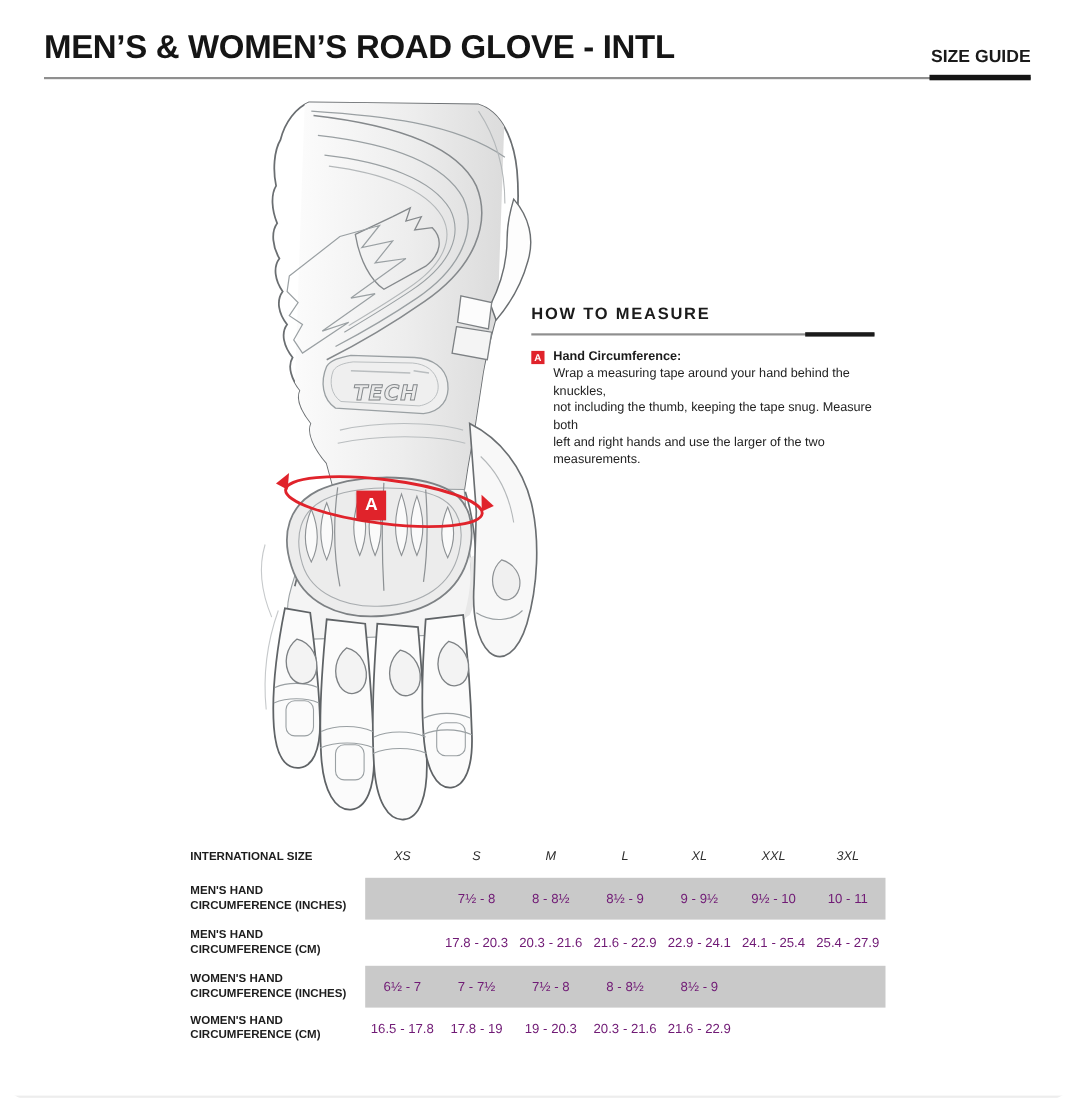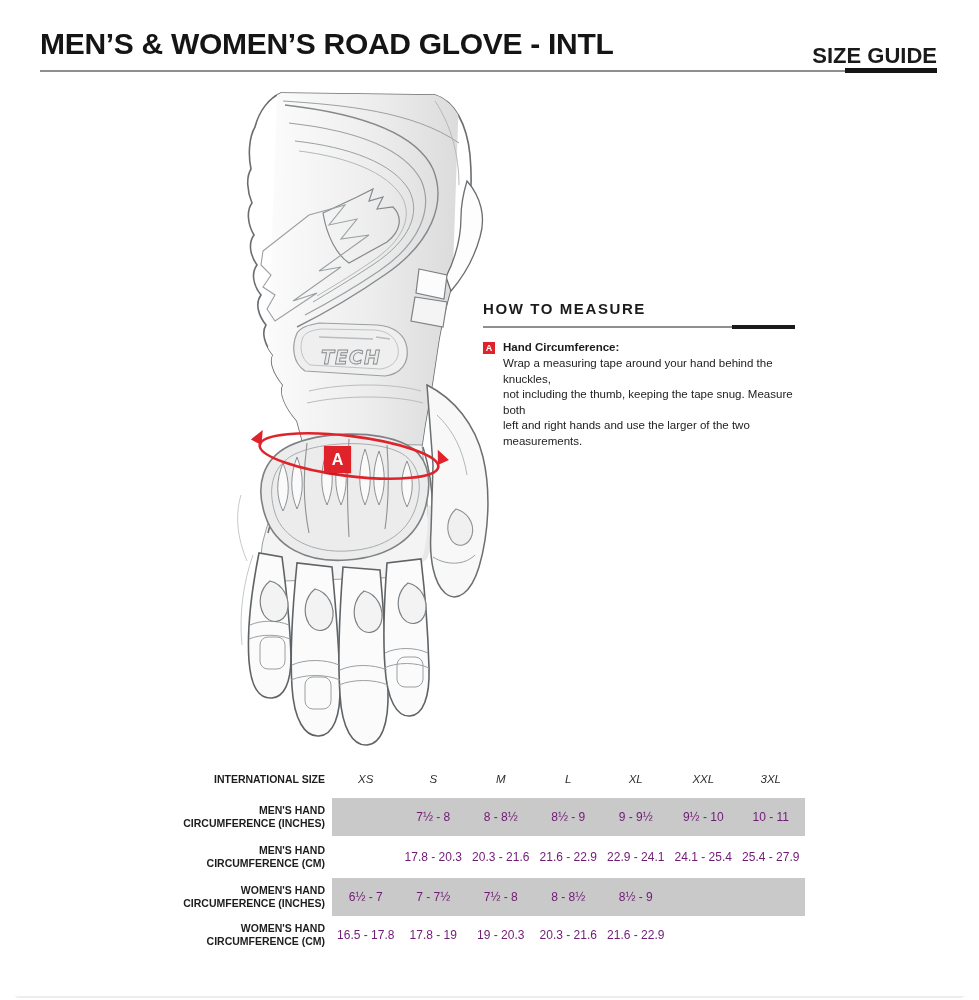--- a/index.html
+++ b/index.html
@@ -3,47 +3,47 @@
 <meta charset="utf-8">
 <style>
   * { margin:0; padding:0; box-sizing:border-box; }
   html,body { background:#ffffff; }
   body { font-family:"Liberation Sans", sans-serif; }
   .page { position:relative; width:979px; height:1000px; background:#ffffff; overflow:hidden;border-radius:28px; }
 
   
   .page-title { position:absolute; left:40px; top:27px; font-size:30px; font-weight:bold;
                 letter-spacing:-0.3px; color:#151515; white-space:nowrap; }
-  .size-guide { position:absolute; right:42px; top:43px; font-size:22px; font-weight:bold;
+  .size-guide { position:absolute; right:42px; top:43px; font-size:16px; font-weight:bold;
                 color:#1a1a1a; letter-spacing:0; }
   .header-rule { position:absolute; left:40px; right:42px; top:70px; height:2px; background:#8f8f8f; }
   .header-rule-black { position:absolute; right:42px; top:68px; width:92px; height:5px; background:#151515; }
 
   
-  .htm { position:absolute; left:483px; top:300px; width:312px; }
+  .htm { position:absolute; left:483px; top:277px; width:312px; }
   .htm-heading { font-size:15px; font-weight:bold; letter-spacing:1.6px; color:#1b1b1b; }
   .htm-rule { position:relative; margin-top:9px; height:2px; background:#8f8f8f; }
   .htm-rule-black { position:absolute; right:0; top:-1px; width:63px; height:4px; background:#1b1b1b; }
   .htm-item { margin-top:13px; position:relative; padding-left:20px; }
   .htm-marker { position:absolute; left:0; top:1px; width:12px; height:12px; background:#e0232b;
                 color:#fff; font-size:9px; font-weight:bold; text-align:center; line-height:12px; }
   .htm-item-title { font-size:11.5px; font-weight:bold; color:#1b1b1b; }
   .htm-item-body { margin-top:3px; font-size:11.5px; line-height:15.5px; color:#222;
                    white-space:pre-line; }
 
   
   .glove { position:absolute; left:223px; top:85px; width:280px; height:665px; }
   .a-badge { position:absolute; left:324px; top:446px; width:27px; height:27px; background:#e0232b;
              color:#ffffff; font-size:16px; font-weight:bold; text-align:center; line-height:27px;
              box-shadow:0 1px 2px rgba(0,0,0,0.25); }
 
   
   .size-table { position:absolute; left:173px; top:765px; width:640px; }
   .t-row { display:flex; align-items:center; }
-  .t-label { width:152px; text-align:right; font-size:10.5px; line-height:13px; font-weight:bold;
+  .t-label { width:152px; font-size:10.5px; line-height:13px; font-weight:bold;
              color:#1d1d1d; }
   .t-data { display:flex; margin-left:7px; height:100%; align-items:center; }
   .t-cell { width:67.5px; text-align:center; font-size:12px; color:#701a75; }
   .t-head .t-cell { font-size:11.5px; color:#2e2e2e;font-style:italic; }
   .shaded .t-data { background:#c9c9c9; }
   .bottom-divider { position:absolute; left:0; right:0; top:996px; height:2px; background:#ededed; }
 </style>
 </head>
 <body>
 

